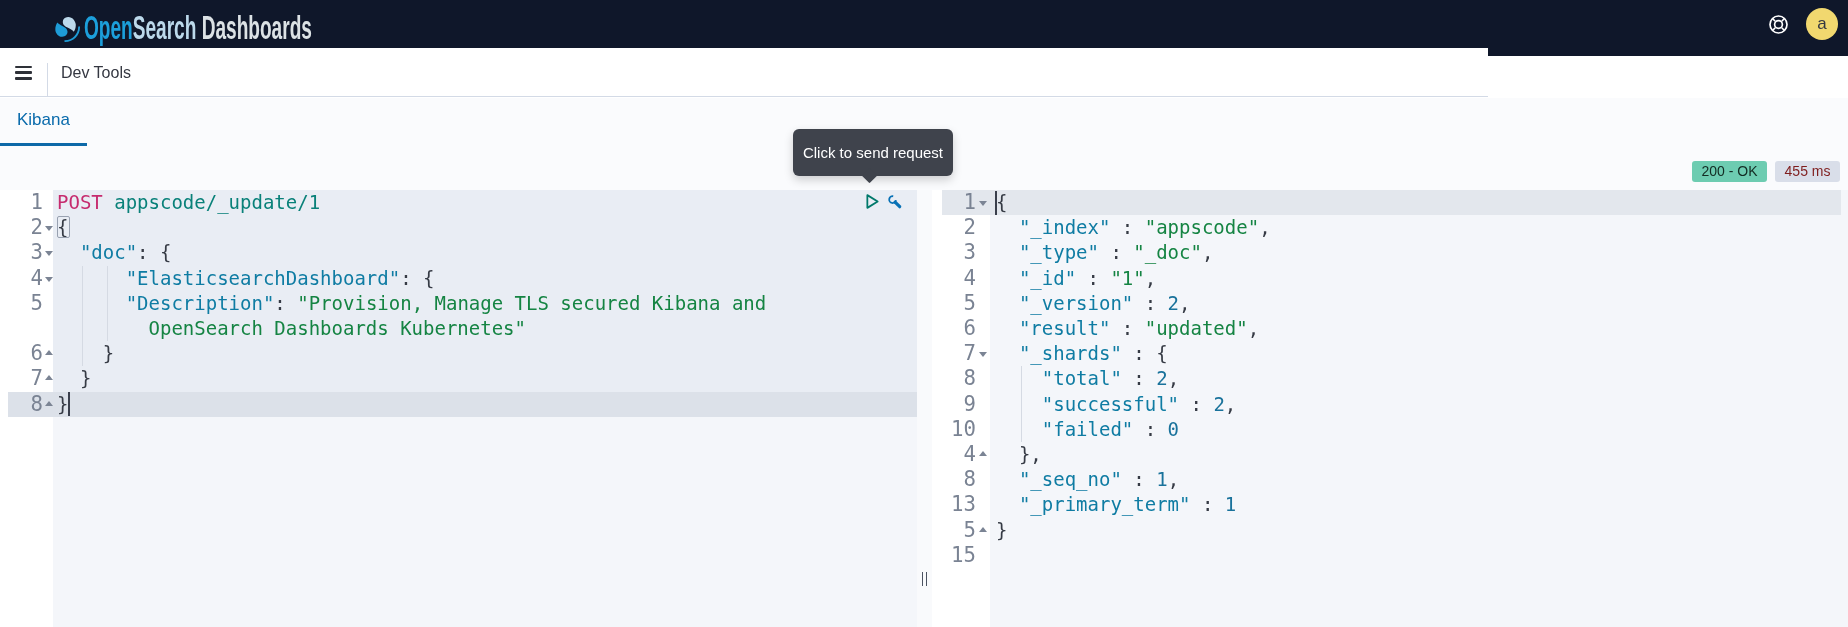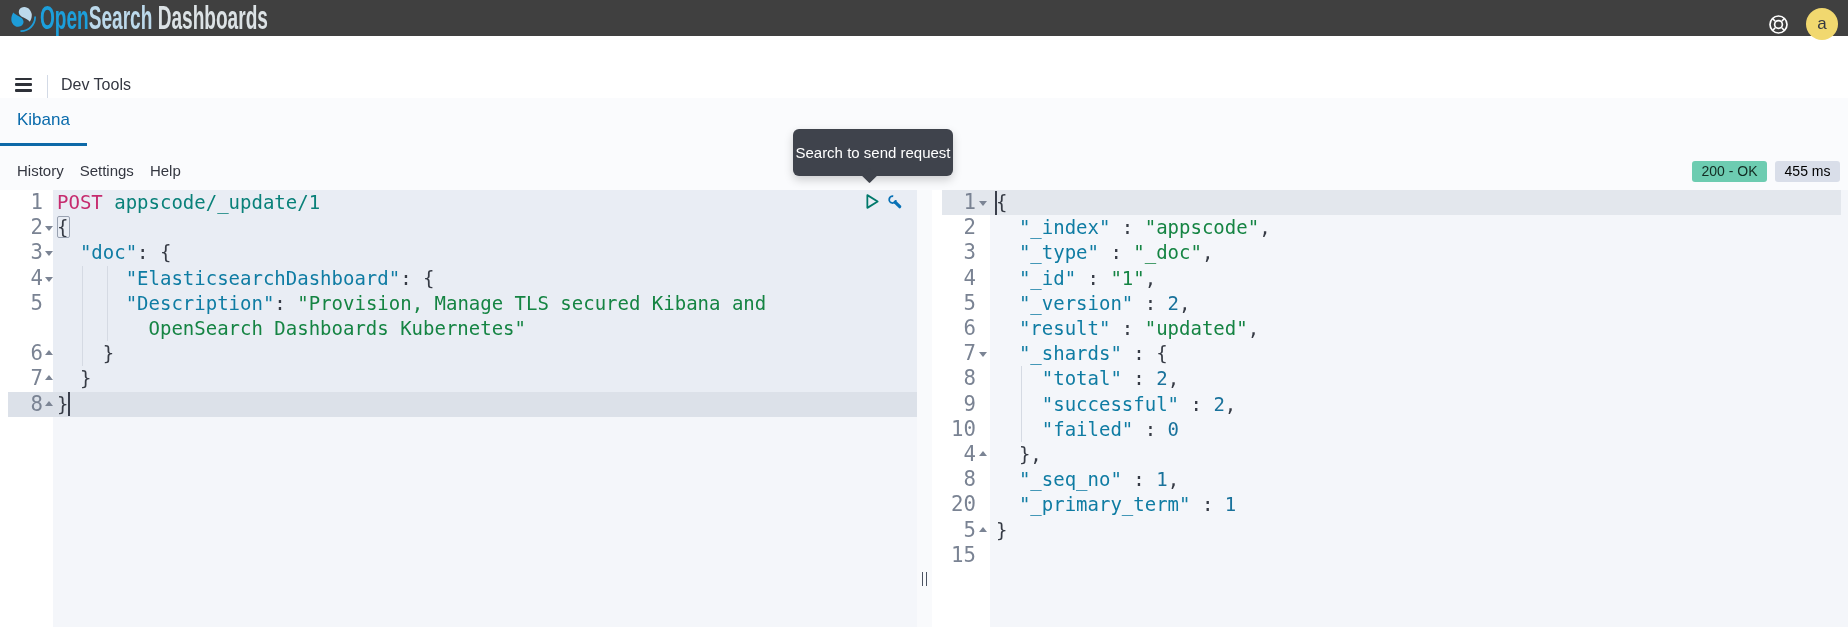--- a/index.html
+++ b/index.html
@@ -1,56 +1,56 @@
 <!DOCTYPE html>
 <html><head>
 <meta charset="utf-8">
 <style>
   * { margin:0; padding:0; box-sizing:border-box; }
   html,body { width:1848px; height:627px; overflow:hidden; background:#fff;
     font-family:"Liberation Sans", sans-serif; }
   body { position:relative; }
 
   
-  .topbar { position:absolute; left:0; top:0; width:1848px; height:36px;
-    background:#404040; display:flex; align-items:center; }
+  .topbar { position:absolute; left:0; top:0; width:1848px; height:56px;
+    background:#0f172a; display:flex; align-items:center;padding-left:44px; }
   .logo { display:flex; align-items:center; margin-left:11px; }
   .logo-mark { width:25px; height:25px; margin-top:2px; }
   .wordmark { margin-left:4px; font-weight:700; font-size:33px; letter-spacing:0px;
     transform:scaleX(0.578); transform-origin:0 50%; white-space:pre; line-height:48px;}
   .wm-open { color:#1C9FDB; }
   .wm-search { color:#BCD9EB; }
   .wm-dash { color:#DCE2E5; }
   .topbar-right { position:absolute; right:0; top:0; height:48px; display:flex; align-items:center; }
   .help-btn { width:40px; height:48px; display:flex; align-items:center; justify-content:center; }
   .avatar { width:32px; height:32px; border-radius:50%; background:#F1D86F; color:#343741;
     display:flex; align-items:center; justify-content:center; font-size:17px; font-weight:400;
     margin-right:10px; margin-left:8px; }
 
   
-  .navrow { position:absolute; left:0; top:60px; width:1488px; height:49px; background:#fff;
+  .navrow { position:absolute; left:0; top:48px; width:1488px; height:49px; background:#fff;
     border-bottom:1px solid #D3DAE6; }
   .menu-btn { position:absolute; left:15px; top:16px; width:18px; height:16px; cursor:pointer; }
   .menu-btn .bar { position:absolute; left:0; width:17px; height:2.7px; background:#2E3138; border-radius:1px; }
   .menu-btn .b1 { top:1.5px; } .menu-btn .b2 { top:7.2px; } .menu-btn .b3 { top:12.9px; }
   .nav-divider { position:absolute; left:47px; top:15px; width:1px; height:33px; background:#D3DAE6; }
   .breadcrumb { position:absolute; left:61px; top:0; height:48px; line-height:49px;
     font-size:16px; color:#343741; }
 
   
   .console { position:absolute; left:0; top:98px; width:1848px; height:529px; background:#FAFBFD; }
   .tab { position:absolute; left:0; top:0; height:48px; padding:0 17px;
     font-size:17px; line-height:44px; color:#0A6BAC; border-bottom:3px solid #0D69A8; cursor:pointer; }
   .cons-toolbar { position:absolute; left:17px; top:57px; height:30px; display:flex; align-items:center; }
   .tb-link { font-size:15px; color:#343741; margin-right:16px; cursor:pointer; }
   .badges { position:absolute; right:8px; top:63px; display:flex; }
   .badge { height:21px; line-height:21px; border-radius:3px; font-size:14px; font-weight:500;
     padding:0 9.5px; margin-left:8px; }
   .badge-ok { background:#6DCCB1; color:#132C23; }
-  .badge-ms { background:#D9DEE9; color:#000000; }
+  .badge-ms { background:#D9DEE9; color:#7f1d1d; }
 
   
   .editors { position:absolute; left:0; top:92px; width:1848px; bottom:0; }
   .editor { position:absolute; top:0; bottom:0; }
   .ed-left { left:0; width:917px; }
   .ed-right { left:932px; right:0; }
   .gutter-bg { position:absolute; top:0; bottom:0; left:0; background:#fff; }
   .ed-left .gutter-bg { width:53px; }
   .ed-right .gutter-bg { width:58px; }
   .content-bg { position:absolute; top:0; bottom:0; right:0; background:#F4F6FA; }
@@ -148,25 +148,20 @@
     <span class="bar b2"></span>
     <span class="bar b3"></span>
   </div>
   <div class="nav-divider"></div>
   <div class="breadcrumb">Dev Tools</div>
 </div>
 
 <div class="console">
   <div class="tab">Kibana</div>
 
-  <div class="cons-toolbar">
-    <span class="tb-link">History</span>
-    <span class="tb-link">Settings</span>
-    <span class="tb-link">Help</span>
-  </div>
 
   <div class="badges">
     <span class="badge badge-ok">200 - OK</span>
     <span class="badge badge-ms">455 ms</span>
   </div>
 
   <div class="editors">
 
     <div class="editor ed-left" id="req-editor">
       <div class="gutter-bg"></div>
@@ -341,21 +336,21 @@
             <span class="code"><span class="tk-p">  },</span></span>
           </div>
           <div class="row" style="top: 277.2px;">
             <span class="gcell">
               <span class="gnum">8</span>
             </span>
             <span class="code"><span class="tk-p">  </span><span class="tk-k">"_seq_no"</span><span class="tk-p"> : </span><span class="tk-n">1</span><span class="tk-p">,</span></span>
           </div>
           <div class="row" style="top: 302.4px;">
             <span class="gcell">
-              <span class="gnum">20</span>
+              <span class="gnum">13</span>
             </span>
             <span class="code"><span class="tk-p">  </span><span class="tk-k">"_primary_term"</span><span class="tk-p"> : </span><span class="tk-n">1</span></span>
           </div>
           <div class="row" style="top: 327.6px;">
             <span class="gcell">
               <span class="gnum">5</span>
               <span class="fold fold-up"></span>
             </span>
             <span class="code"><span class="tk-p">}</span></span>
           </div>
@@ -365,15 +360,15 @@
             </span>
             <span class="code"></span>
           </div>
         </div>
     </div>
 
   </div>
 </div>
 
 <div class="tooltip">
-  <span>Search to send request</span>
+  <span>Click to send request</span>
   <span class="arrow"></span>
 </div>
 
 </body></html>

